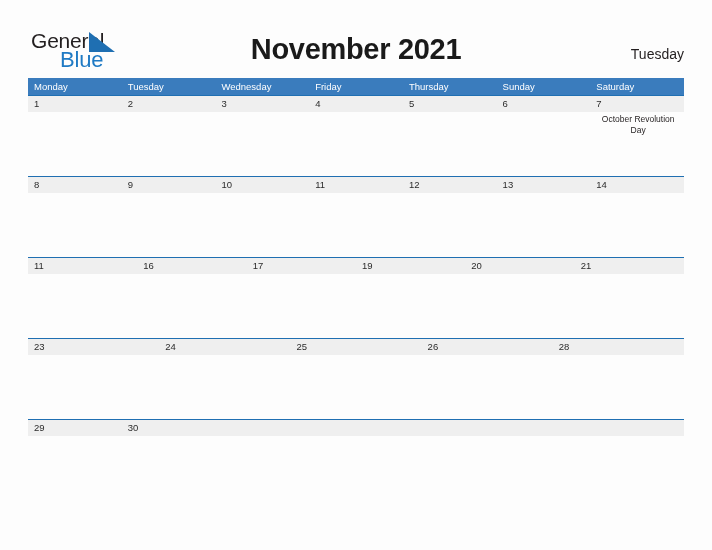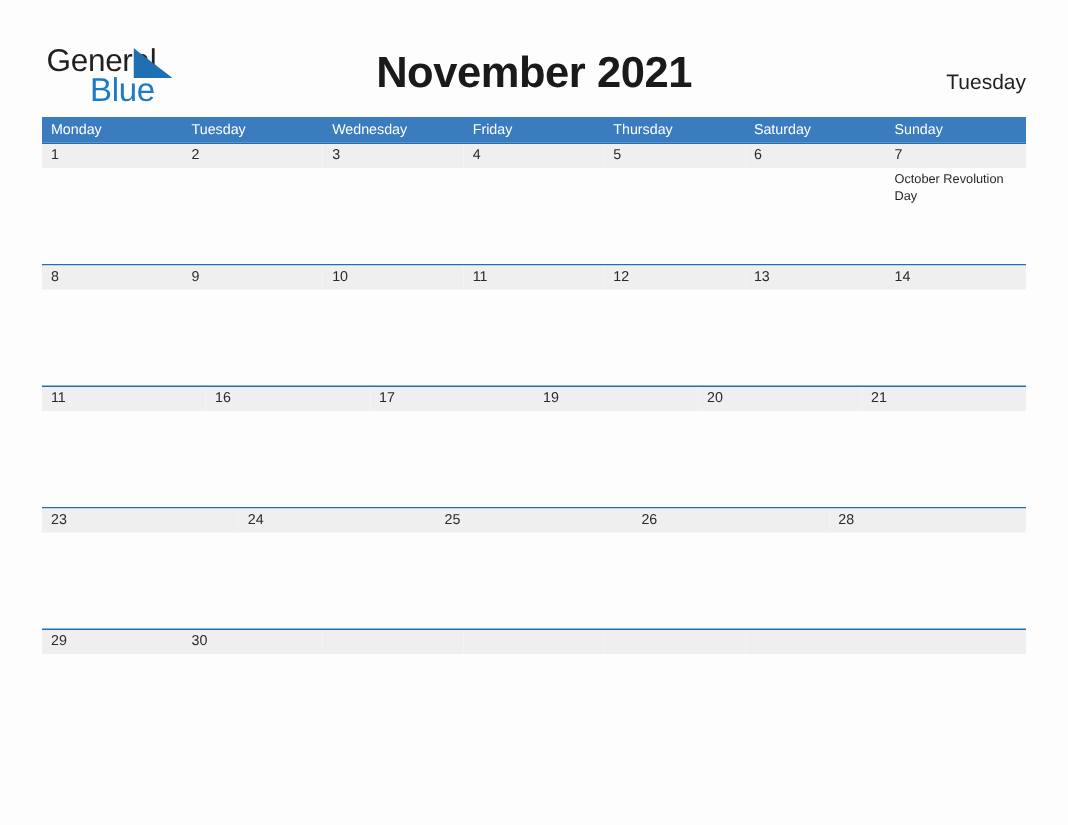--- a/index.html
+++ b/index.html
@@ -150,20 +150,21 @@
   }
 
   .event-wrap {
     padding: 2px 4px 0 6px;
   }
   .event {
     font-size: 8.5px;
     line-height: 10.5px;
     color: #231f20;
     word-wrap: break-word;
+    text-align: center;
   }
 </style>
 </head>
 <body>
 
 <div class="page">
 
   <div class="top-bar">
 
     <div class="logo">
@@ -183,22 +184,22 @@
   </div>
 
   <div class="calendar">
 
     <div class="weekday-row">
       <div class="weekday">Monday</div>
       <div class="weekday">Tuesday</div>
       <div class="weekday">Wednesday</div>
       <div class="weekday">Friday</div>
       <div class="weekday">Thursday</div>
+      <div class="weekday">Sunday</div>
       <div class="weekday">Saturday</div>
-      <div class="weekday">Sunday</div>
     </div>
 
     <div class="week-row r1">
       <div class="day-cell">
         <div class="day-band">1</div>
         <div class="event-wrap">
             <div class="event"></div>
           </div>
       </div>
       <div class="day-cell">

